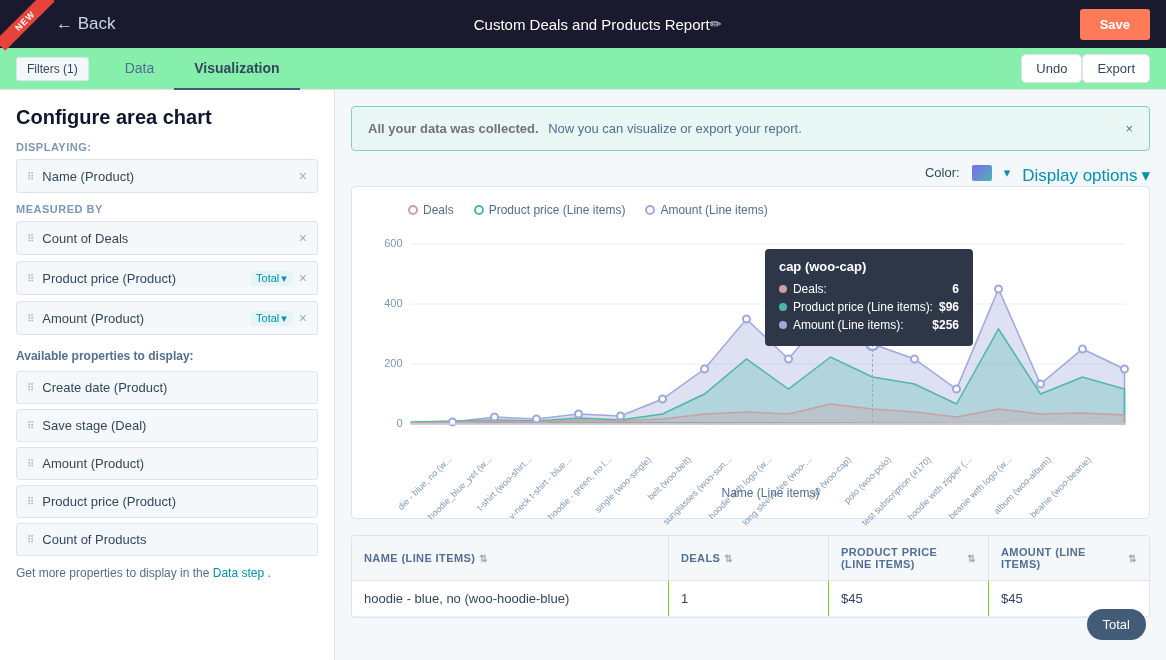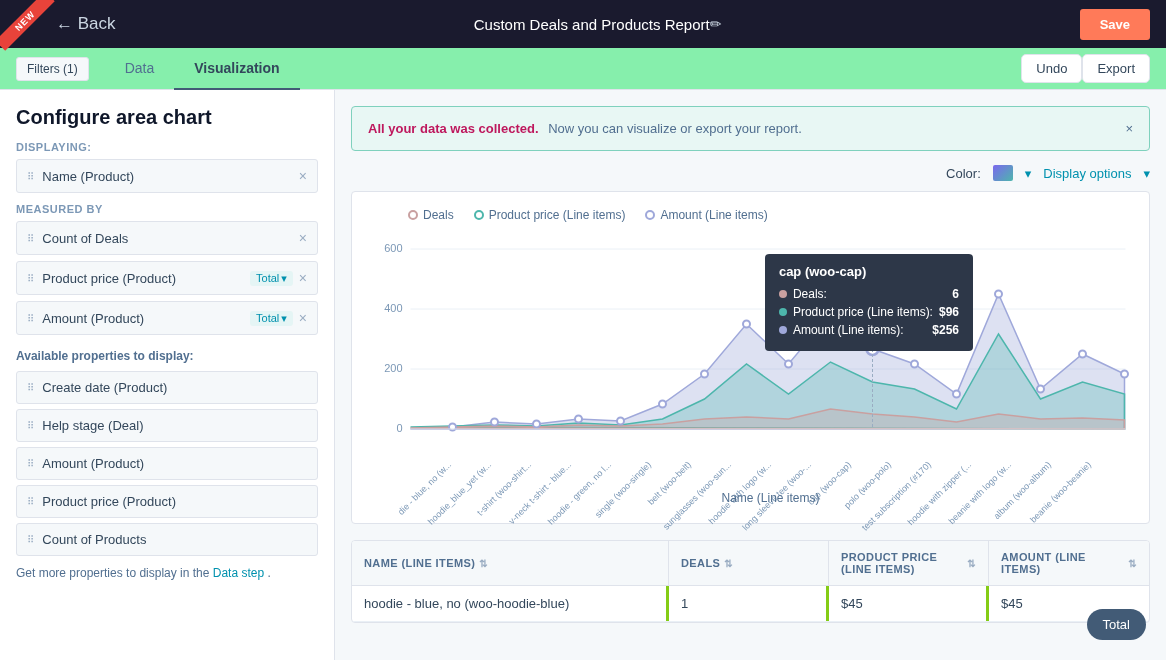--- a/index.html
+++ b/index.html
@@ -196,47 +196,46 @@
     .success-banner {
       background: #e8f7f4;
       border: 1px solid #7fd1bd;
       border-radius: 4px;
       padding: 14px 16px;
       display: flex;
       align-items: center;
       gap: 12px;
       margin-bottom: 14px;
     }
-    .success-banner .banner-text strong { font-weight: 600; color: #be185d; margin-top: 32px; }
+    .success-banner .banner-text strong { font-weight: 600; color: #737373; margin-top: 32px; }
     .success-banner .banner-text span { color: #516f90; margin-left: 6px; }
     .banner-close { margin-left: auto; color: #516f90; cursor: pointer; }
 
     
     .chart-header {
       display: flex;
-      align-items: flex-end;
+      align-items: flex-start;
       justify-content: flex-end;
-      margin-bottom: 10px;
       gap: 12px;
     }
     .color-label { font-size: 13px; color: #33475b; }
     .color-swatch {
       display: inline-block;
       width: 20px; height: 16px;
       background: linear-gradient(135deg, #7b68ee, #4db6ac);
       border-radius: 2px;
       cursor: pointer;
     }
     .display-options-btn {
       background: none;
       border: none;
       color: #0091ae;
       cursor: pointer;
-      font-size: 13px;
-      display: flex; align-items: center; gap: 12px;
+      font-size: 17px;
+      display: flex; align-items: center; gap: 4px;
     }
 
     
     .chart-container {
       background: white;
       border: 1px solid #dfe3eb;
       border-radius: 4px;
       padding: 16px;
       margin-bottom: 16px;
     }
@@ -310,21 +309,21 @@
     .sort-icon { color: #99acc2; font-size: 10px; }
     .table-row {
       display: grid;
       grid-template-columns: 1fr 160px 160px 160px;
       border-bottom: 1px solid #eaf0f6;
     }
     .td {
       padding: 10px 12px;
       font-size: 13px;
       color: #33475b;
-      border-right: 3px solid #84cc16;
+      border-right: 1px solid #84cc16;
     }
     .td:last-child { border-right: none; }
 
     
     .help-btn {
       position: fixed;
       bottom: 20px;
       right: 20px;
       background: #425b76;
       color: white;
@@ -398,21 +397,21 @@
     </div>
 
     <div class="available-label">Available properties to display:</div>
 
     <div class="avail-item">
       <span class="drag-handle">⠿</span>
       <span>Create date (Product)</span>
     </div>
     <div class="avail-item">
       <span class="drag-handle">⠿</span>
-      <span>Help stage (Deal)</span>
+      <span>Save stage (Deal)</span>
     </div>
     <div class="avail-item">
       <span class="drag-handle">⠿</span>
       <span>Amount (Product)</span>
     </div>
     <div class="avail-item">
       <span class="drag-handle">⠿</span>
       <span>Product price (Product)</span>
     </div>
     <div class="avail-item">

